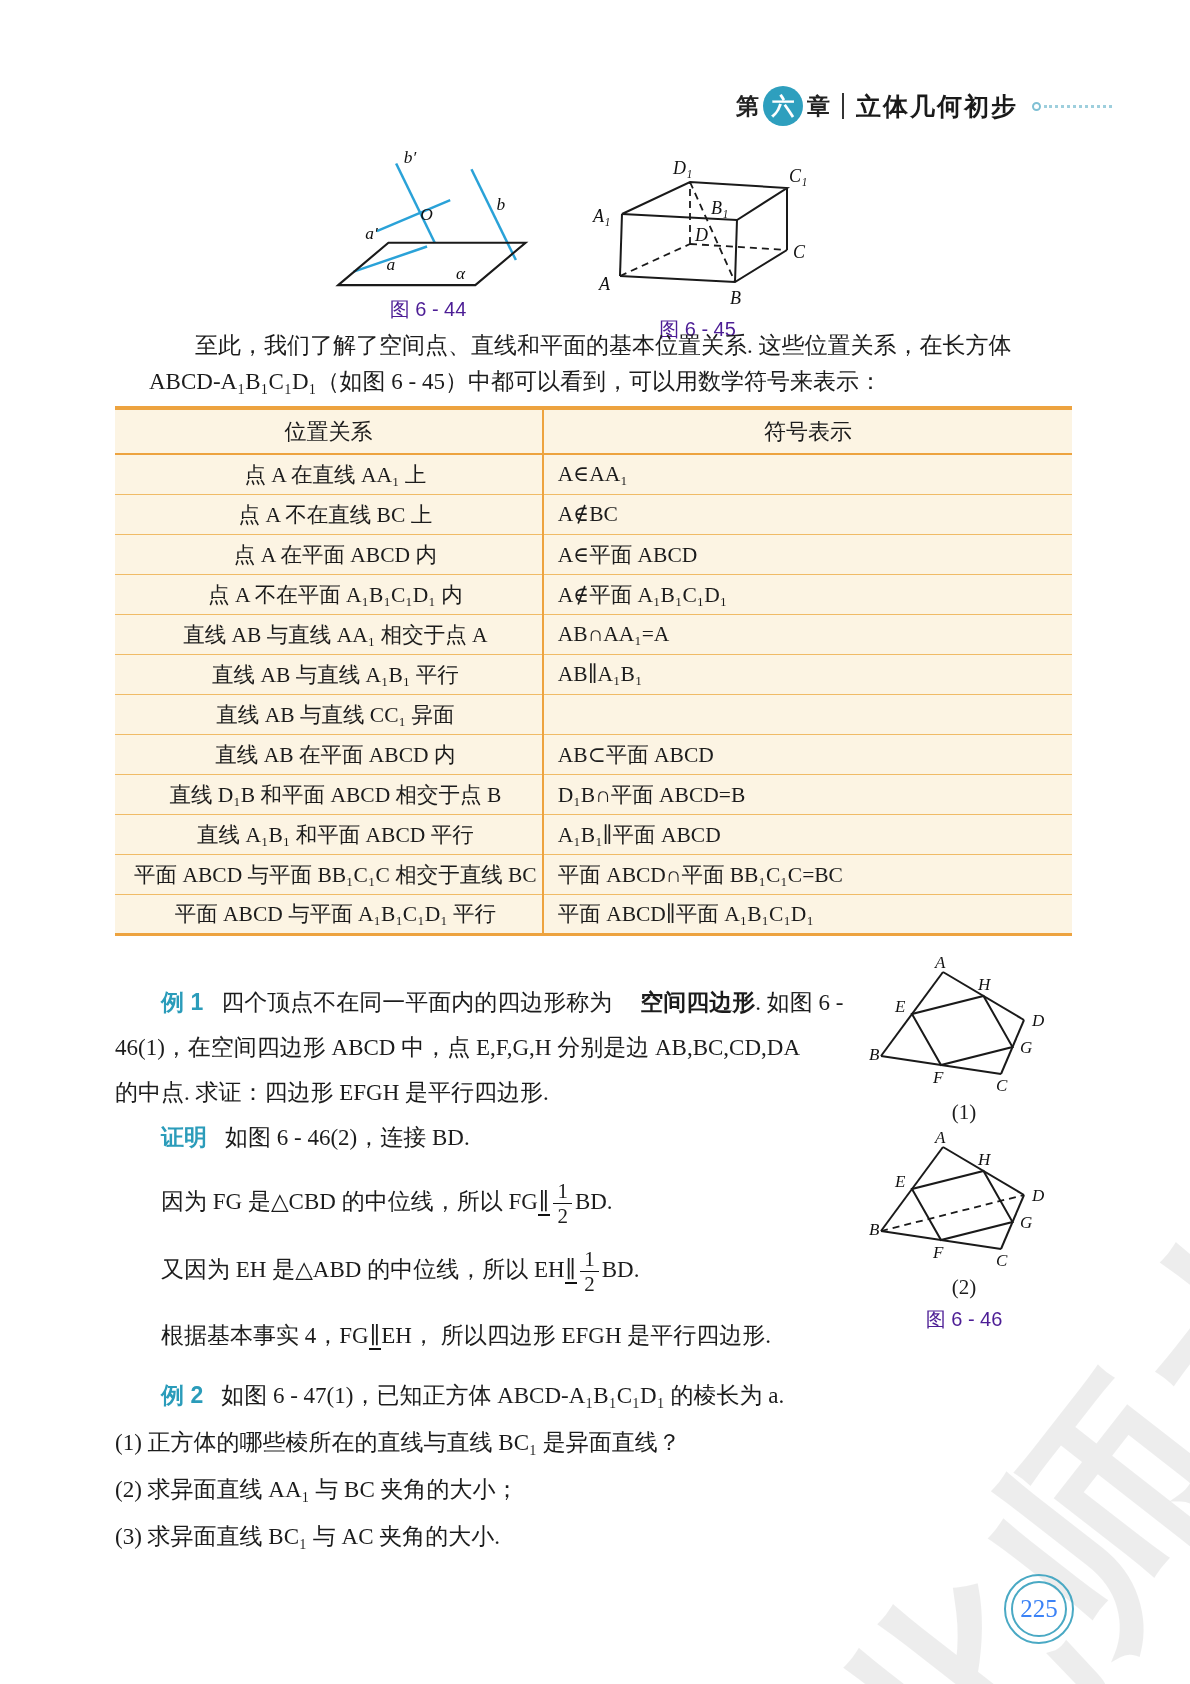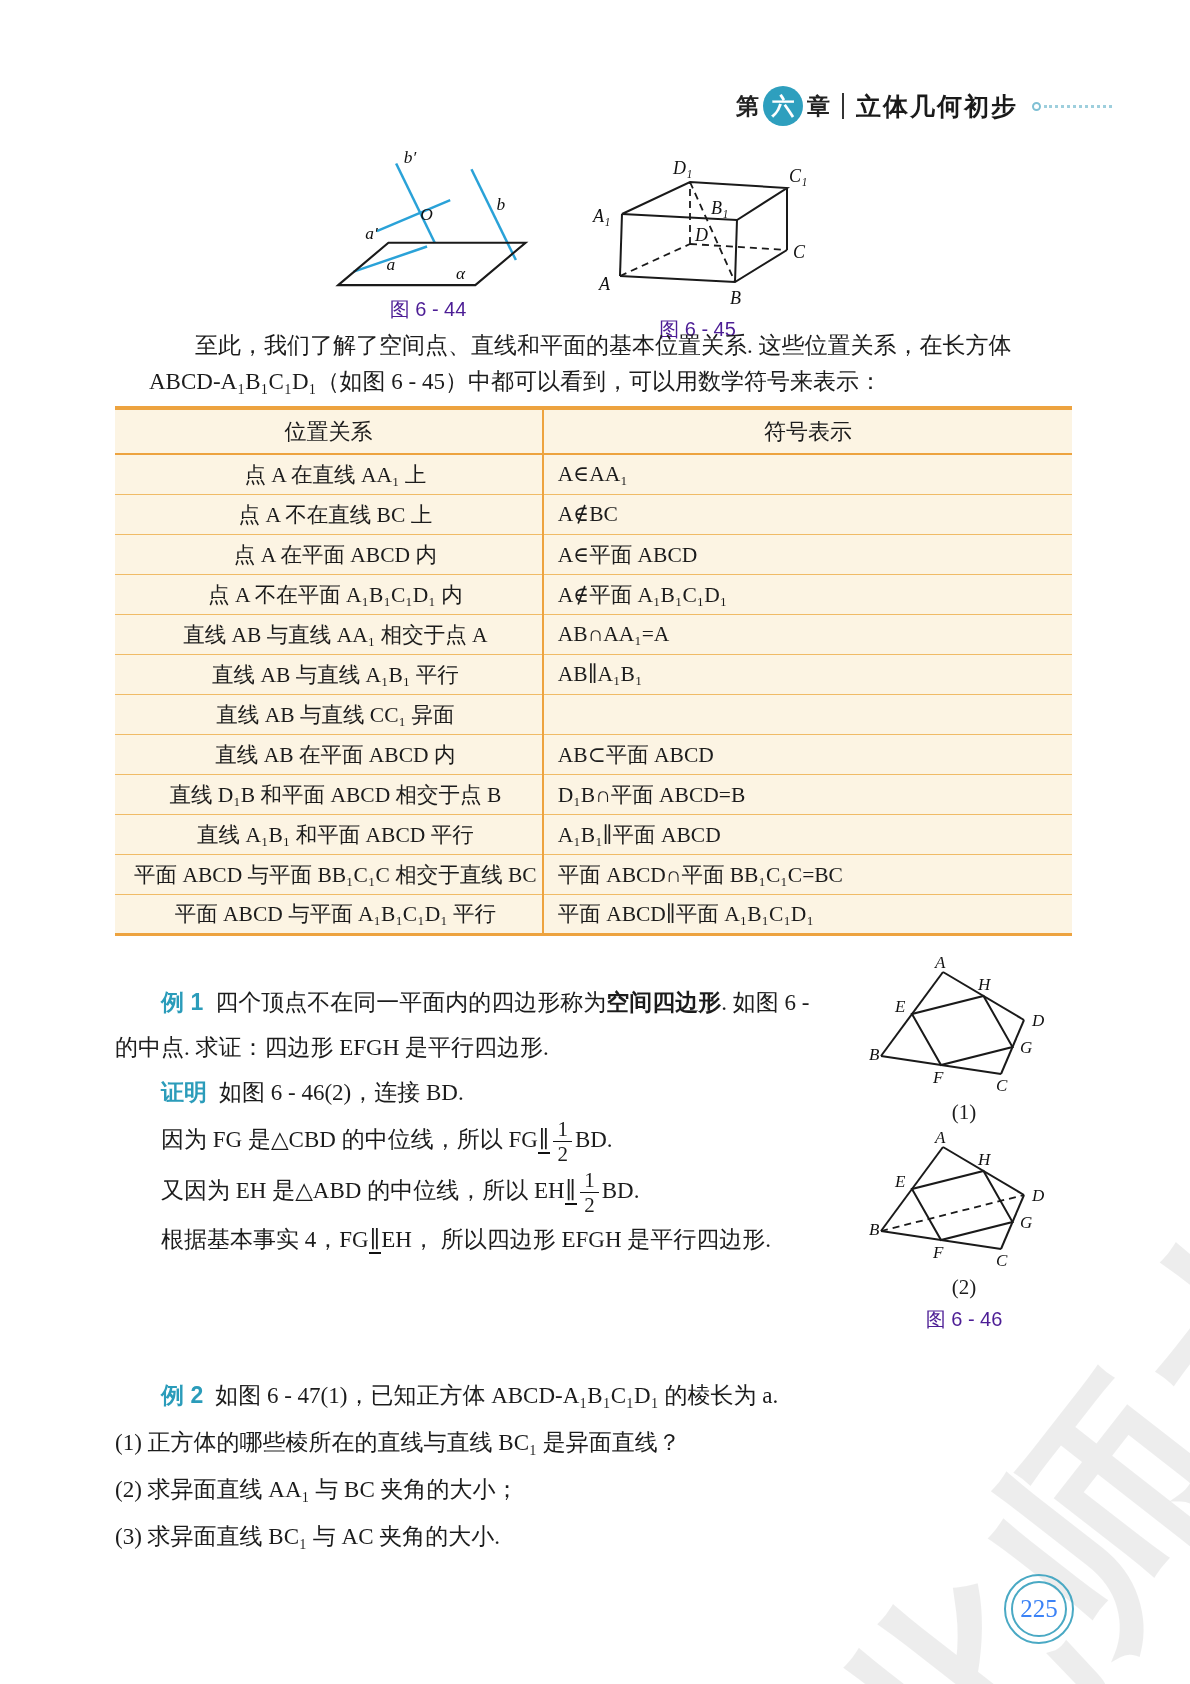--- a/index.html
+++ b/index.html
@@ -66,27 +66,27 @@
   }
   #rel-table td { height:40px; padding-left:14px; }
   #rel-table th:first-child, #rel-table td:first-child {
     width:44.7%; border-right:2px solid #eda33f;text-align:center;
   }
   #rel-table tbody tr + tr td { border-top:1.3px solid #f0bb66; }
   
   .ex-label {
     color:#2b9cba; font-weight:bold; font-size:23px;
     font-family:"Liberation Sans","DejaVu Sans",sans-serif;
-    margin-right:12px;
+    margin-right:18px;
   }
   #example1 { position:absolute; left:115px; top:980px; width:742px;
     font-size:23px; line-height:45px; z-index:2; }
   #example1 .indent { text-indent:2em; }
-  #example1 .bold { font-weight:bold; }
-  .proof-line { margin-top:2px; text-indent:2em; line-height:40px; }
+  #example1 .bold { font-weight:bold;padding-left:28px; }
+  .proof-line { margin-top:19px; text-indent:2em; line-height:40px; }
   .pareq {
     font-style:italic; display:inline-block; line-height:1.05;
     border-bottom:2px solid #111; padding:0 1px; text-indent:0;
   }
   .frac { display:inline-block; vertical-align:middle; text-align:center;
     text-indent:0; margin:0 3px; font-size:21px; line-height:1.15; }
   .frac .num { display:block; border-bottom:1.8px solid #111; padding:0 4px; }
   .frac .den { display:block; }
   #example2 { position:absolute; left:115px; top:1372px; width:900px;
     font-size:23px; line-height:47px; z-index:2; }
@@ -233,20 +233,21 @@
           <td>平面 ABCD 与平面 A₁B₁C₁D₁ 平行</td>
           <td>平面 ABCD∥平面 A₁B₁C₁D₁</td>
         </tr>
     </tbody>
   </table>
 
   <div id="example1">
     <div class="indent">
       <span class="ex-label">例 1</span><span>四个顶点不在同一平面内的四边形称为</span><span class="bold">空间四边形</span><span>. 如图 6 -</span>
     </div>
+    <div>46(1)，在空间四边形 ABCD 中，点 E,F,G,H 分别是边 AB,BC,CD,DA</div>
     <div>的中点. 求证：四边形 EFGH 是平行四边形.</div>
     <div class="indent">
       <span class="ex-label">证明</span><span>如图 6 - 46(2)，连接 BD.</span>
     </div>
     <div class="proof-line">
       <span>因为 FG 是△CBD 的中位线，所以 FG</span><span class="pareq">∥</span><span class="frac"><span class="num">1</span><span class="den">2</span></span><span>BD.</span>
     </div>
     <div class="proof-line">
       <span>又因为 EH 是△ABD 的中位线，所以 EH</span><span class="pareq">∥</span><span class="frac"><span class="num">1</span><span class="den">2</span></span><span>BD.</span>
     </div>

